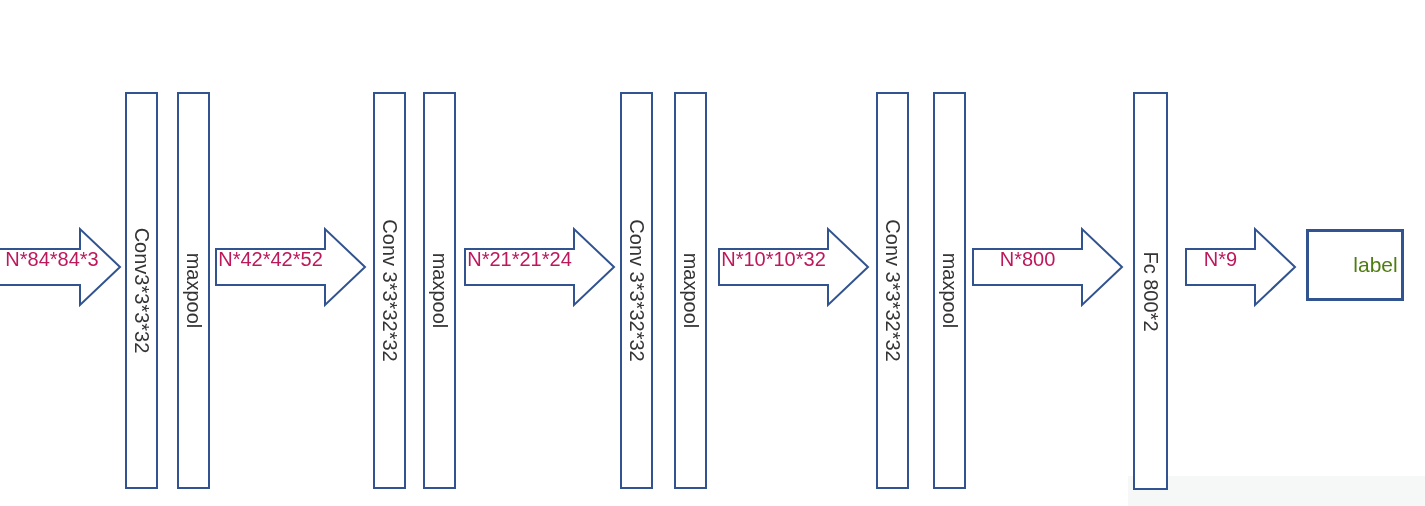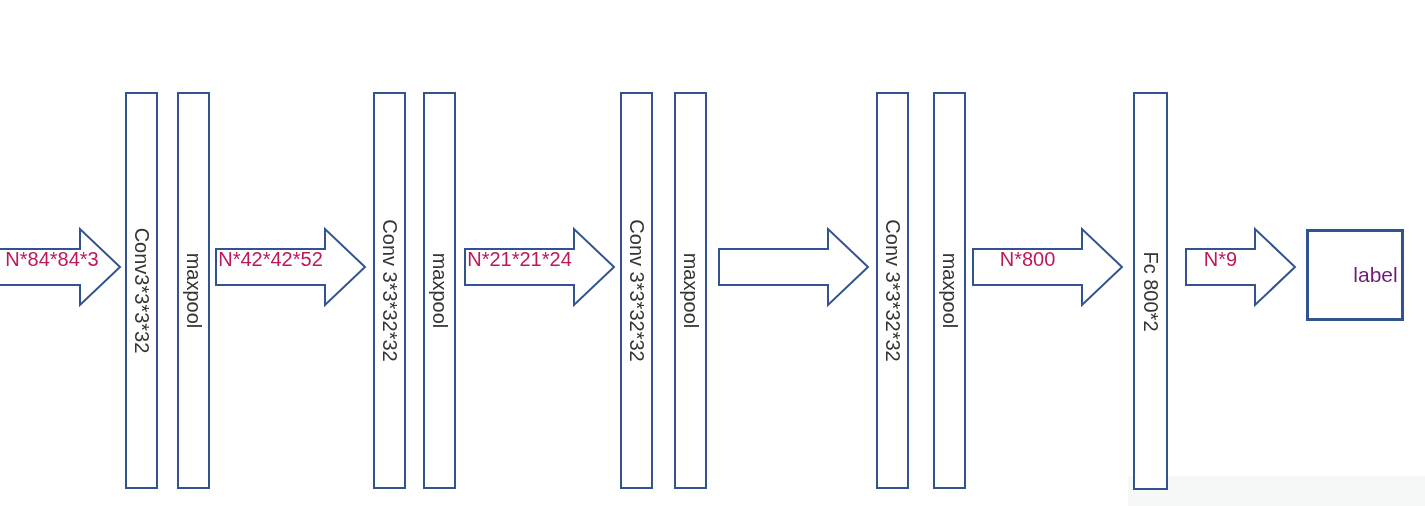--- a/index.html
+++ b/index.html
@@ -55,29 +55,29 @@
     align-items:center;
     justify-content:center;
     font-size:20px;
     color:#be185d;
     white-space:nowrap;
   }
   
   .outbox{
     position:absolute;
     left:1306px; top:229px;
-    width:98px; height:92px;
+    width:98px; height:72px;
     box-sizing:border-box;
     border:3px solid #31538f;
     background:#ffffff;
     display:flex;
     align-items:center;
     justify-content:center;
     font-size:21px;
-    color:#701a75;
+    color:#4d7c0f;
     padding-left:41px;
   }
 </style>
 </head>
 <body>
 
 <div class="canvas">
 
   <div class="footer-band"></div>
 
@@ -120,20 +120,21 @@
     <span class="vtext">Conv 3*3*32*32</span>
   </div>
   <div class="bar" style="left:674px">
     <span class="vtext">maxpool</span>
   </div>
 
   <div class="arrow" style="left:717px">
     <svg width="153" height="80">
       <polygon points="2,22 111,22 111,2 151,40 111,78 111,58 2,58" fill="#ffffff" stroke="#31538f" stroke-width="2"></polygon>
     </svg>
+    <span class="alabel" style="left:2px;width:109px">N*10*10*32</span>
   </div>
 
   <div class="bar" style="left:876px">
     <span class="vtext">Conv 3*3*32*32</span>
   </div>
   <div class="bar" style="left:933px">
     <span class="vtext">maxpool</span>
   </div>
 
   <div class="arrow" style="left:971px">

